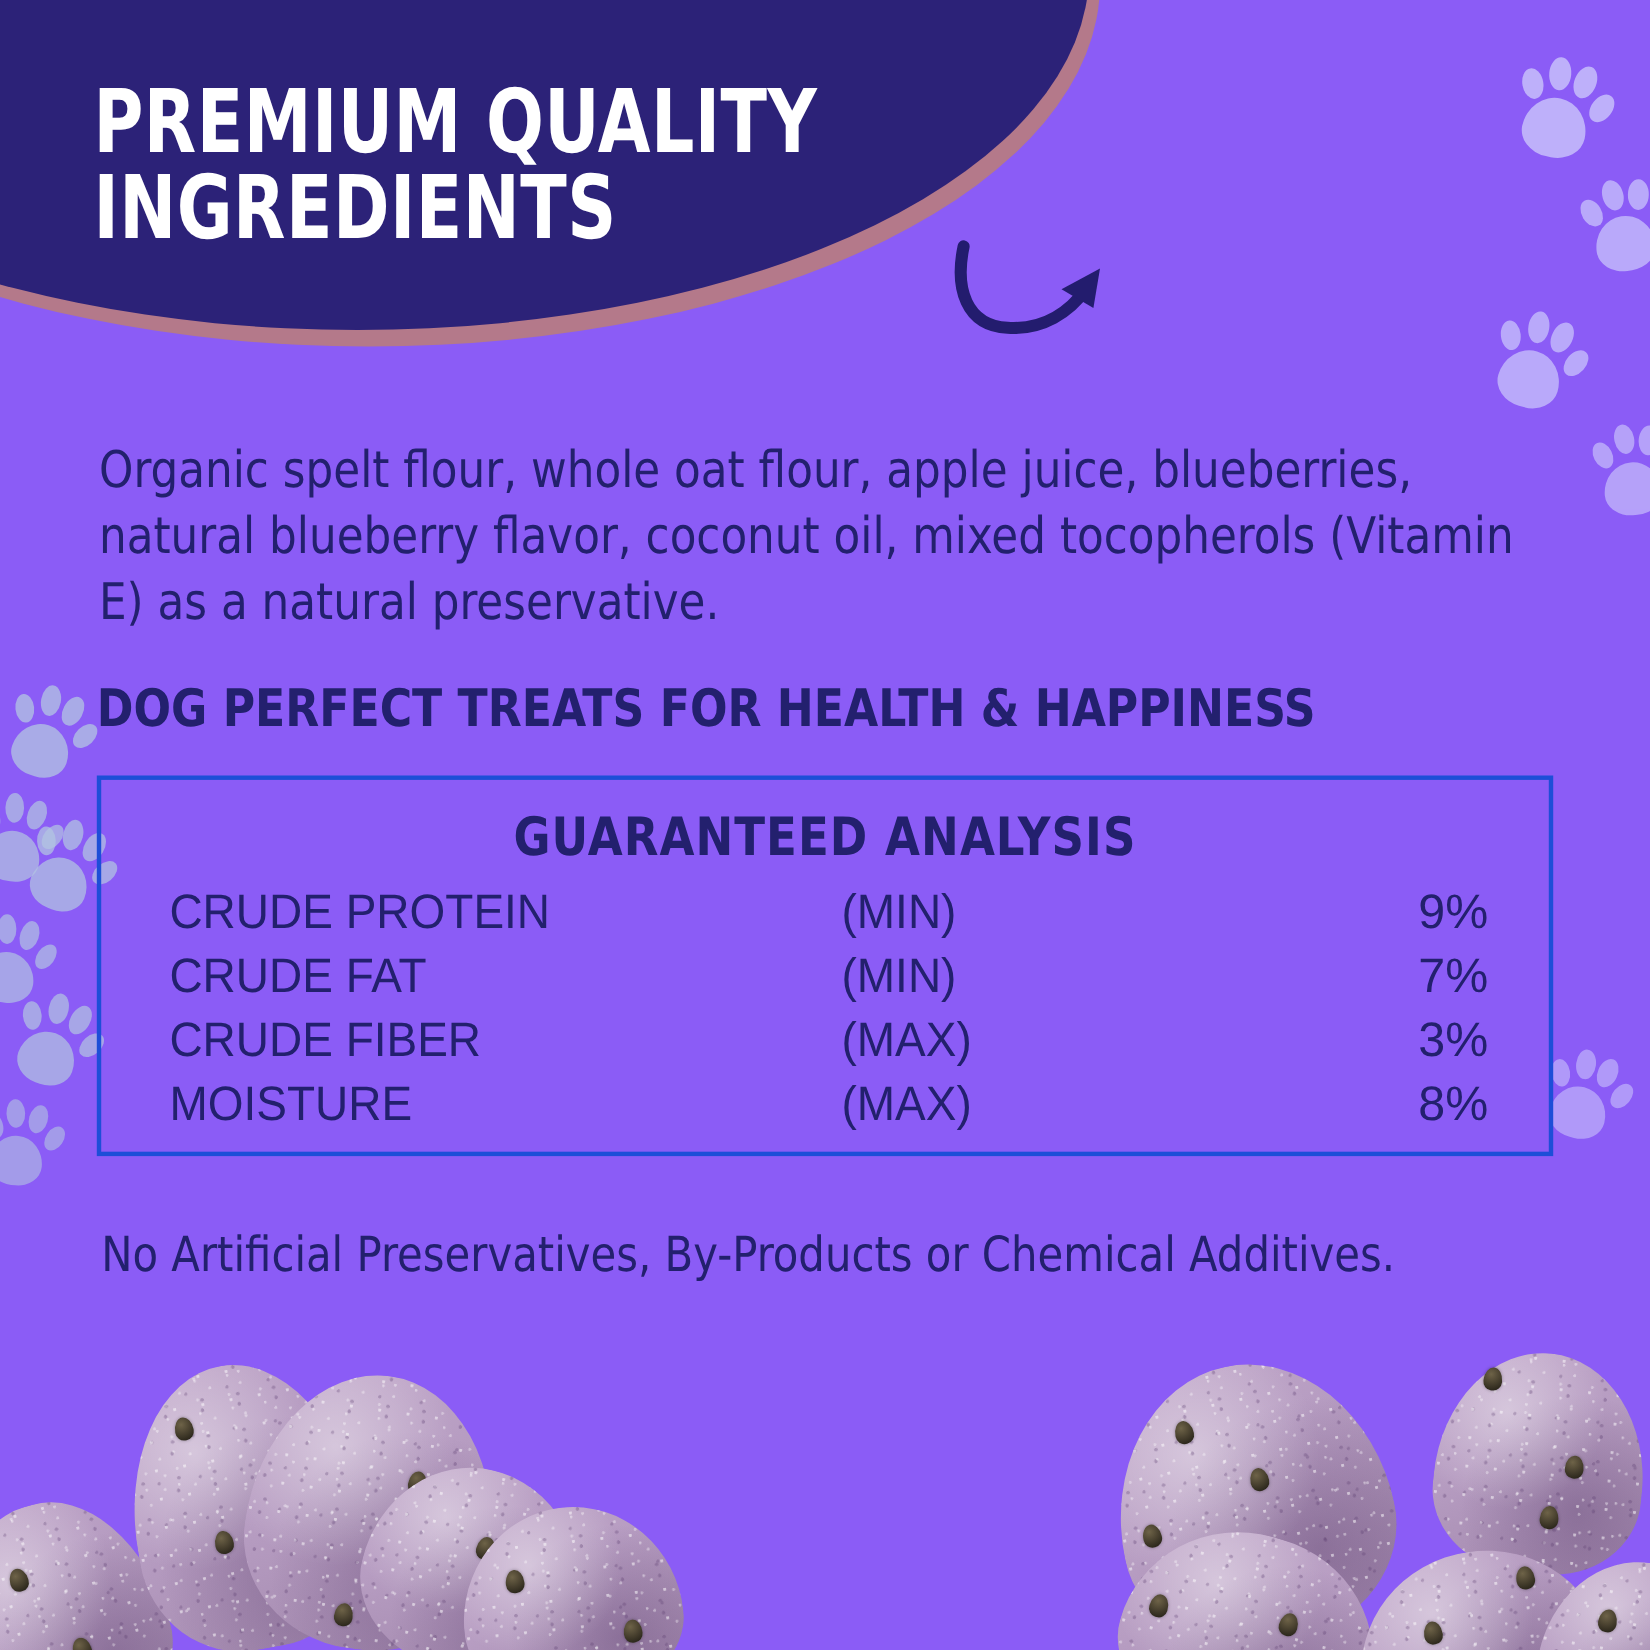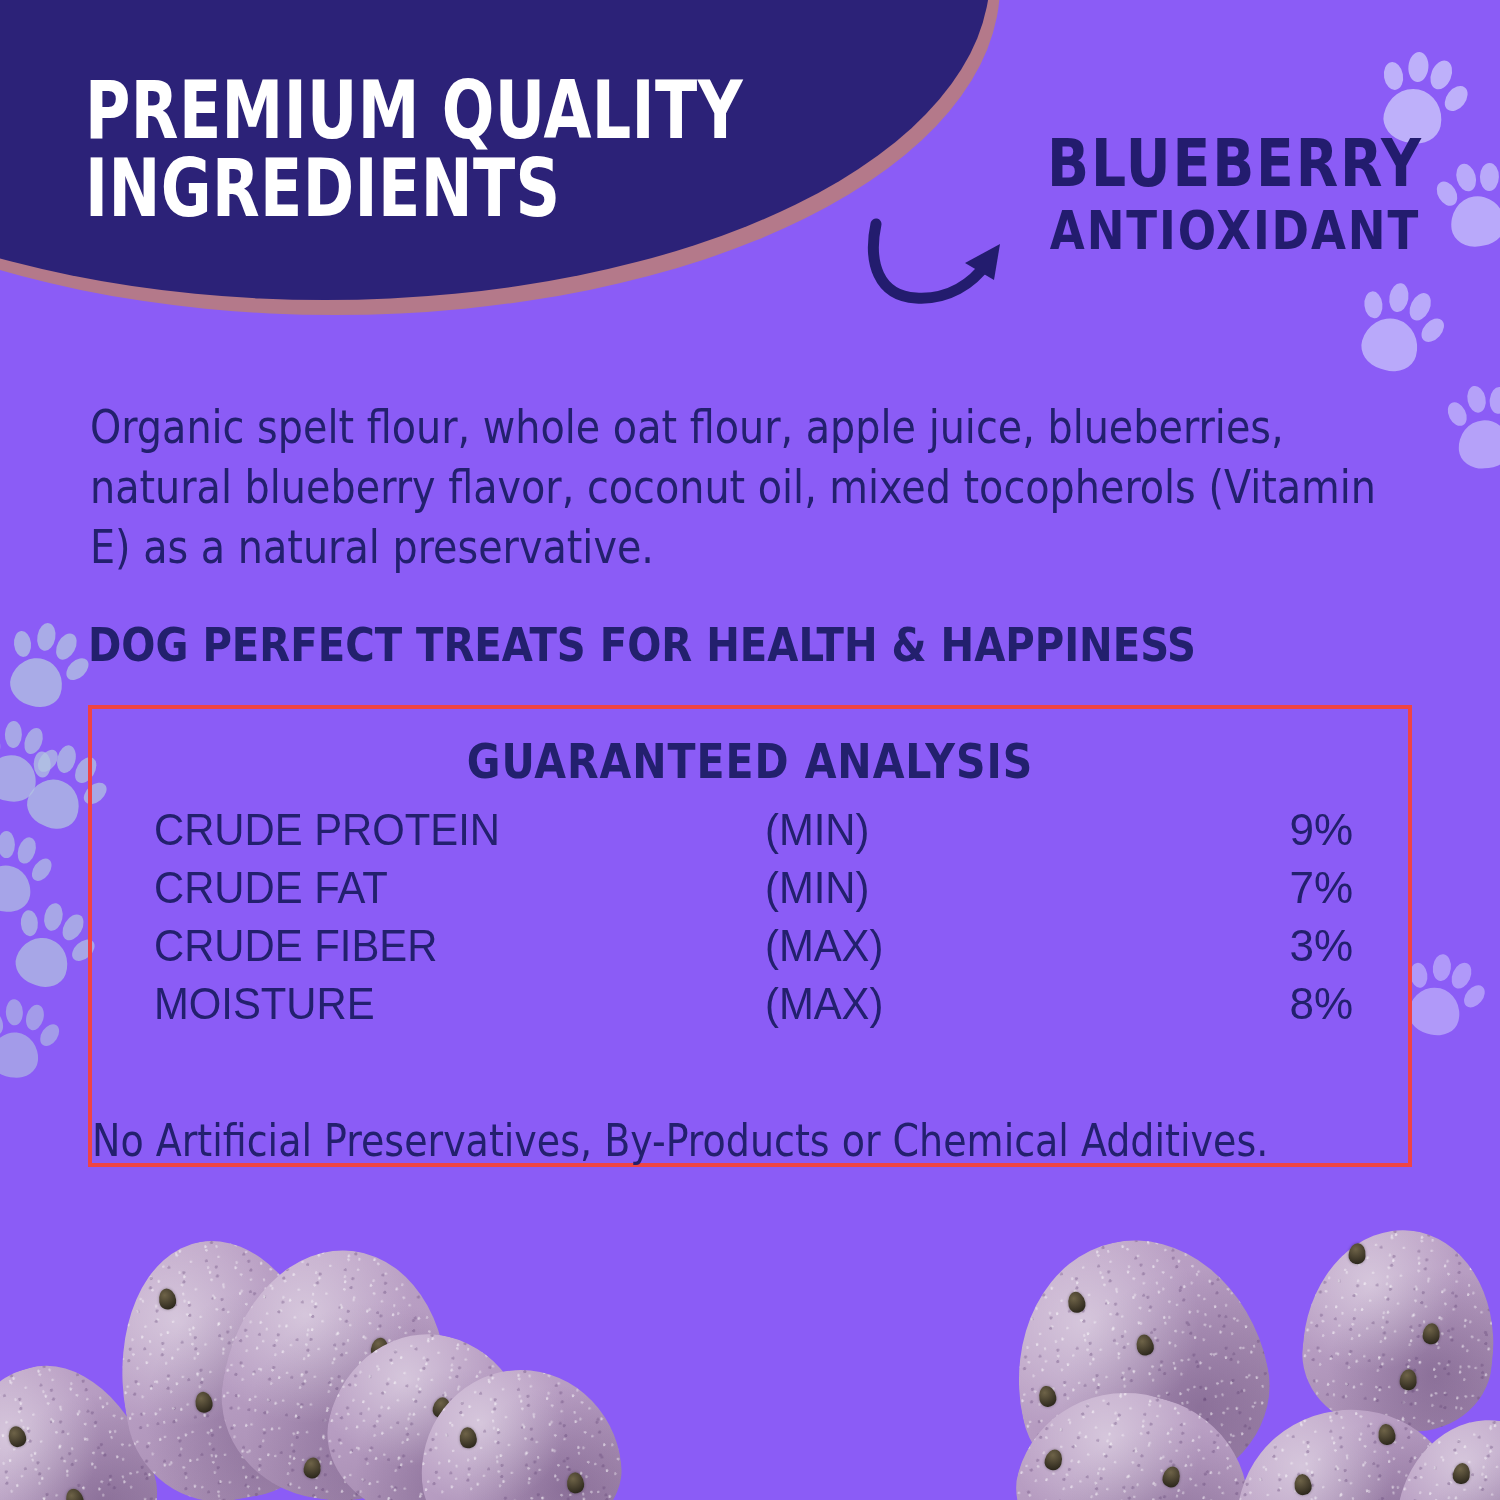--- a/index.html
+++ b/index.html
@@ -84,22 +84,22 @@
     color:#23206e;
     font-size:47px;font-weight:bold;letter-spacing:0px;
     font-family:"Liberation Sans Narrow","DejaVu Sans Condensed","Liberation Sans",sans-serif;
     transform:scaleX(0.95);transform-origin:left top;
     white-space:nowrap;
   }
 
   
   #ga-box{
     position:absolute;left:88px;top:705px;
-    width:1324px;height:462px;
-    border:4px solid #ef4444;
+    width:1324px;height:346px;
+    border:4px solid #1d4ed8;
     box-sizing:border-box;
   }
   #ga-title{
     position:absolute;left:0;top:24px;width:100%;
     text-align:center;color:#23206e;
     font-size:48px;font-weight:bold;letter-spacing:1px;
     font-family:"Liberation Sans Narrow","DejaVu Sans Condensed","Liberation Sans",sans-serif;
     transform:scaleX(0.95);
   }
   #ga-rows{position:absolute;left:0;top:96px;width:100%;}
@@ -236,24 +236,20 @@
     <div class="toe" style="left:61px;top:24px;width:16px;height:24px;background:#b3c6e2;transform:rotate(28deg);"></div>
   </div>
 
   <div id="banner-outline"></div>
   <div id="banner"></div>
   <div id="banner-title">
     <span>PREMIUM QUALITY</span>
     <span class="l2">INGREDIENTS</span>
   </div>
 
-  <div id="blueberry-block">
-    <div id="blueberry-line1">BLUEBERRY</div>
-    <div id="blueberry-line2">ANTIOXIDANT</div>
-  </div>
 
   <svg id="curved-arrow" viewBox="0 0 160 110">
     <path d="M14 6 C 6 44, 16 78, 54 80 C 86 82, 110 66, 126 44" stroke="#231c6e" stroke-width="11" fill="none" stroke-linecap="round"></path>
     <path d="M138 26 L 132 62 L 103 45 Z" fill="#231c6e"></path>
   </svg>
 
   <div id="ingredients">Organic spelt flour, whole oat flour, apple juice, blueberries, natural blueberry flavor, coconut oil, mixed tocopherols (Vitamin E) as a natural preservative.</div>
 
   <div id="tagline">DOG PERFECT TREATS FOR HEALTH &amp; HAPPINESS</div>
 

